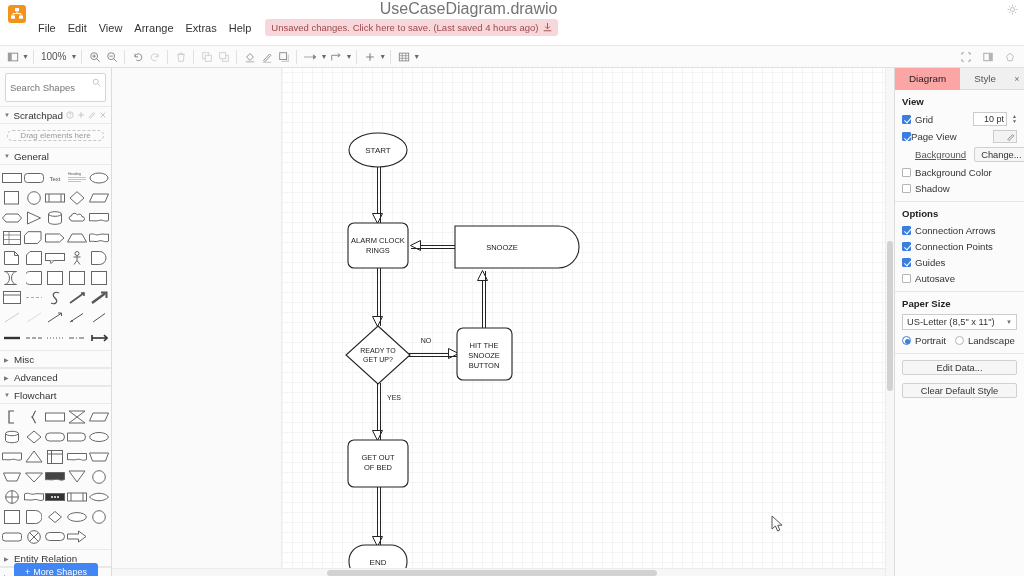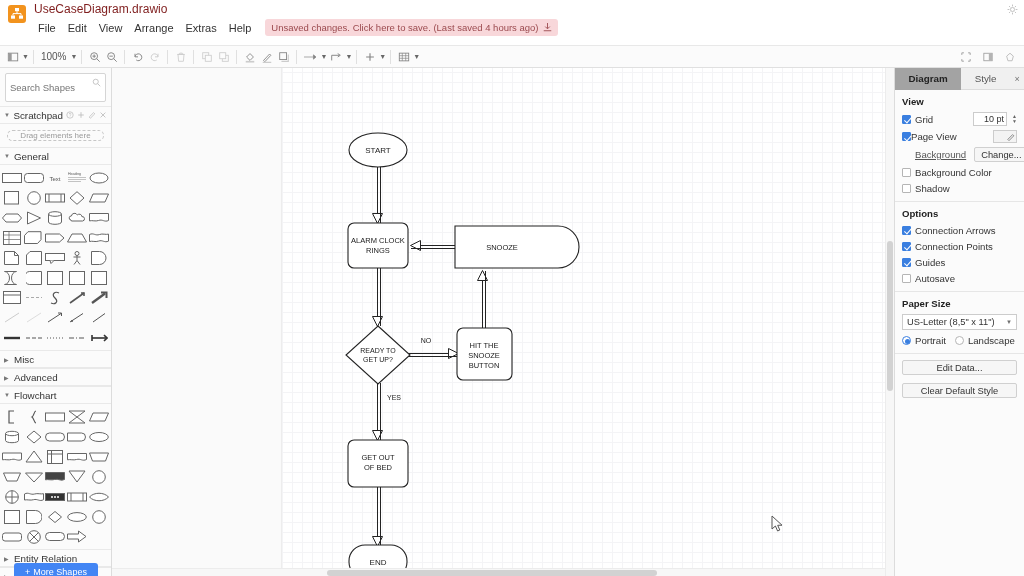--- a/index.html
+++ b/index.html
@@ -17,21 +17,21 @@
   .titlebar {
     height: 46px; background: #ffffff; border-bottom: 1px solid #e8e8e8;
     display: flex; align-items: flex-start; position: relative; flex: 0 0 46px;
   }
   .logo {
     width: 18px; height: 18px; margin: 5px 6px 0 8px; border-radius: 3px;
     background: #f2931e; position: relative; flex: 0 0 18px;
   }
   .logo svg { position: absolute; left: 2px; top: 2px; }
   .title-area { display: flex; flex-direction: column; padding-top: 2px; }
-  .filename { font-size: 12px; color: #7f1d1d; line-height: 14px; padding-left: 2px; }
+  .filename { font-size: 16px; color: #737373; line-height: 14px; padding-left: 2px; text-align: right; }
   .menubar { display: flex; align-items: center; gap: 0; margin-top: 3px; }
   .menuitem {
     font-size: 11px; color: #333; padding: 2px 6px; cursor: default; white-space: nowrap;
   }
   .unsaved {
     margin-left: 8px; background: #f8d7da; color: #9b4a4f;
     font-size: 9.5px; padding: 3px 6px; border-radius: 3px;
     display: flex; align-items: center; gap: 4px; white-space: nowrap;
   }
   .unsaved svg { flex: 0 0 9px; }
@@ -150,21 +150,21 @@
   .rpanel {
     width: 130px; flex: 0 0 130px; background: #fbfbfb;
     border-left: 1px solid #dcdcdc; display: flex; flex-direction: column;
     font-size: 9.6px; color: #333; overflow: hidden;
   }
   .rtabs { display: flex; height: 22px; flex: 0 0 22px; position: relative; }
   .rtab {
     flex: 1 1 auto; display: flex; align-items: center; justify-content: center;
     font-size: 9.8px; border-bottom: 1px solid #dcdcdc; background: #f0f0f0; color: #555;
   }
-  .rtab.active { background: #a3a3a3; border-bottom-color: transparent; color: #222; font-weight: bold; }
+  .rtab.active { background: #fca5a5; border-bottom-color: transparent; color: #222; font-weight: normal; }
   .rtab-close {
     width: 14px; display: flex; align-items: center; justify-content: center;
     border-bottom: 1px solid #dcdcdc; font-size: 9px; color: #777; background: #f0f0f0;
   }
   .rsect { padding: 6px 7px 7px 7px; border-bottom: 1px solid #e6e6e6; }
   .rsect-title { font-weight: bold; font-size: 9.6px; margin-bottom: 5px; color: #222; }
   .row { display: flex; align-items: center; gap: 4px; margin-bottom: 4px; min-height: 12px; }
   .cb {
     width: 9px; height: 9px; border: 1px solid #b5b5b5; background: #fff;
     border-radius: 1px; flex: 0 0 9px; position: relative;

